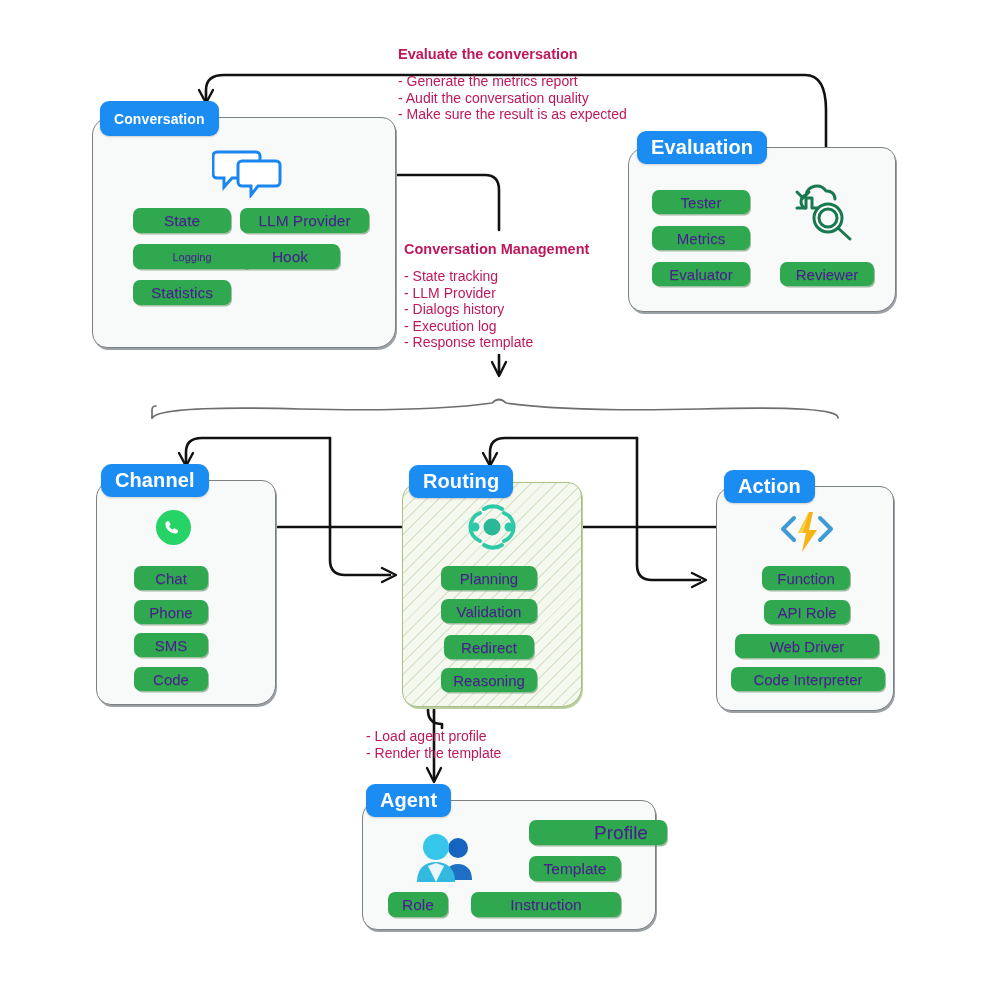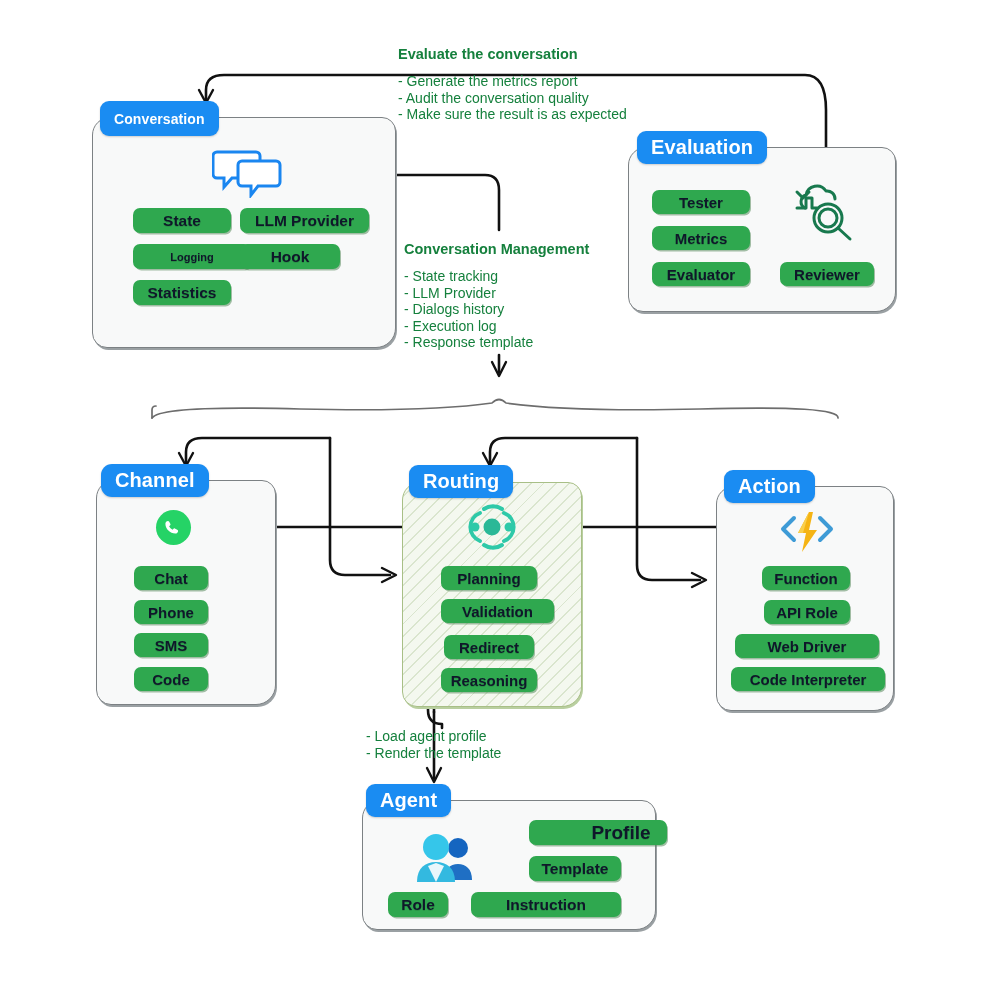--- a/index.html
+++ b/index.html
@@ -43,30 +43,30 @@
     background:#1a8cf2;color:#ffffff;
     font-weight:bold;border-radius:9px;
     display:flex;align-items:center;justify-content:center;
     letter-spacing:.1px;white-space:nowrap;z-index:6;
     padding:0 14px;
     box-shadow:0 1px 2px rgba(0,0,0,.18);
   }
 
   
   .pill{position:absolute;
-    background:#2fa84f;color:#0f172a;
-    font-weight:bold;border-radius:7px;
+    background:#2fa84f;color:#4c1d95;
+    font-weight:normal;border-radius:7px;
     display:flex;align-items:center;justify-content:center;
     white-space:nowrap;z-index:5;
     box-shadow:1.5px 2px 0 -0.5px rgba(90,140,95,.55);
     text-shadow:0 1px 0 rgba(0,0,0,.12);
   }
 
   
-  .note{position:absolute;z-index:7;color:#15803d;}
+  .note{position:absolute;z-index:7;color:#be185d;}
   .note .nt-title{font-weight:bold;font-size:14.5px;margin-bottom:11px;}
   .note .nt-line{font-size:14px;line-height:16.6px;white-space:nowrap;}
   .note.tight .nt-line{line-height:17px;}
 
   .icon{position:absolute;z-index:5;}
 </style>
 </head>
 <body>
 
 <div id="stage">
@@ -223,21 +223,21 @@
         <path d="M26,42 a16,16 0 0 0 18,0"></path>
       </g>
       <circle cx="34" cy="24" r="8.5" fill="#2ab897"></circle>
       <circle cx="17" cy="24" r="4.5" fill="#2ec9a8"></circle>
       <circle cx="51" cy="24" r="4.5" fill="#2ec9a8"></circle>
     </svg>
   </div>
   <div class="pill" style="left:441px;top:566px;width:96px;height:24px;font-size:15px;">
     <span>Planning</span>
   </div>
-  <div class="pill" style="left:441px;top:599px;width:113px;height:24px;font-size:15px;">
+  <div class="pill" style="left:441px;top:599px;width:96px;height:24px;font-size:15px;">
     <span>Validation</span>
   </div>
   <div class="pill" style="left:444px;top:635px;width:90px;height:24px;font-size:15px;">
     <span>Redirect</span>
   </div>
   <div class="pill" style="left:441px;top:668px;width:96px;height:24px;font-size:15px;">
     <span>Reasoning</span>
   </div>
 
   <div class="panel sketch" style="left:716px;top:486px;width:178px;height:225px;"></div>

